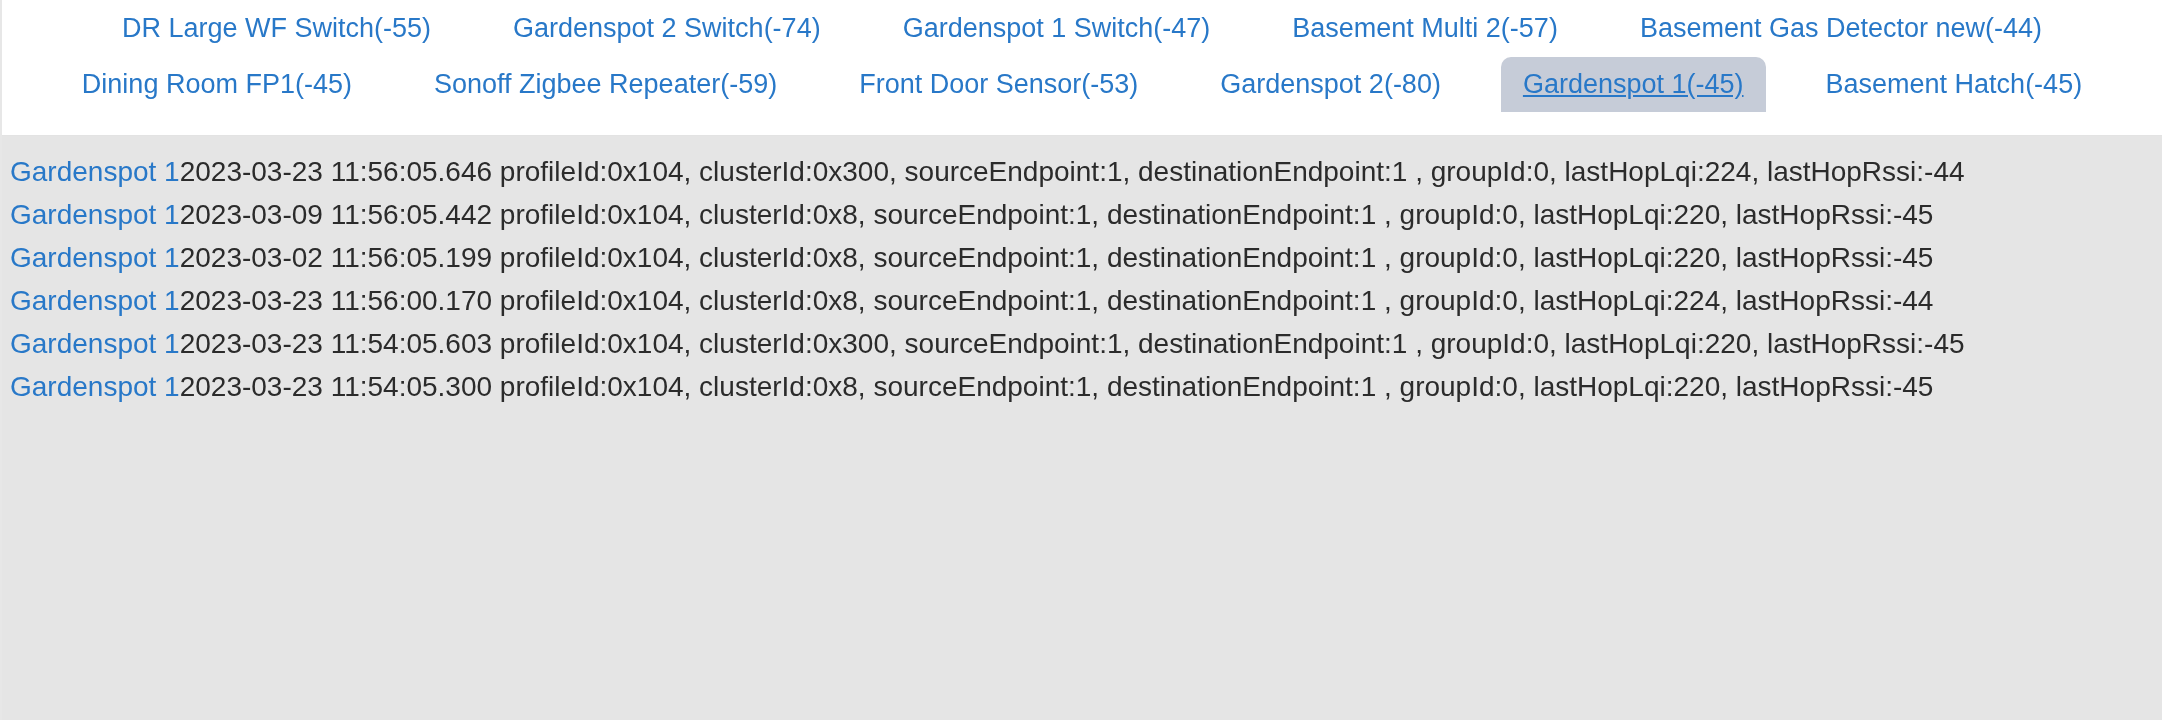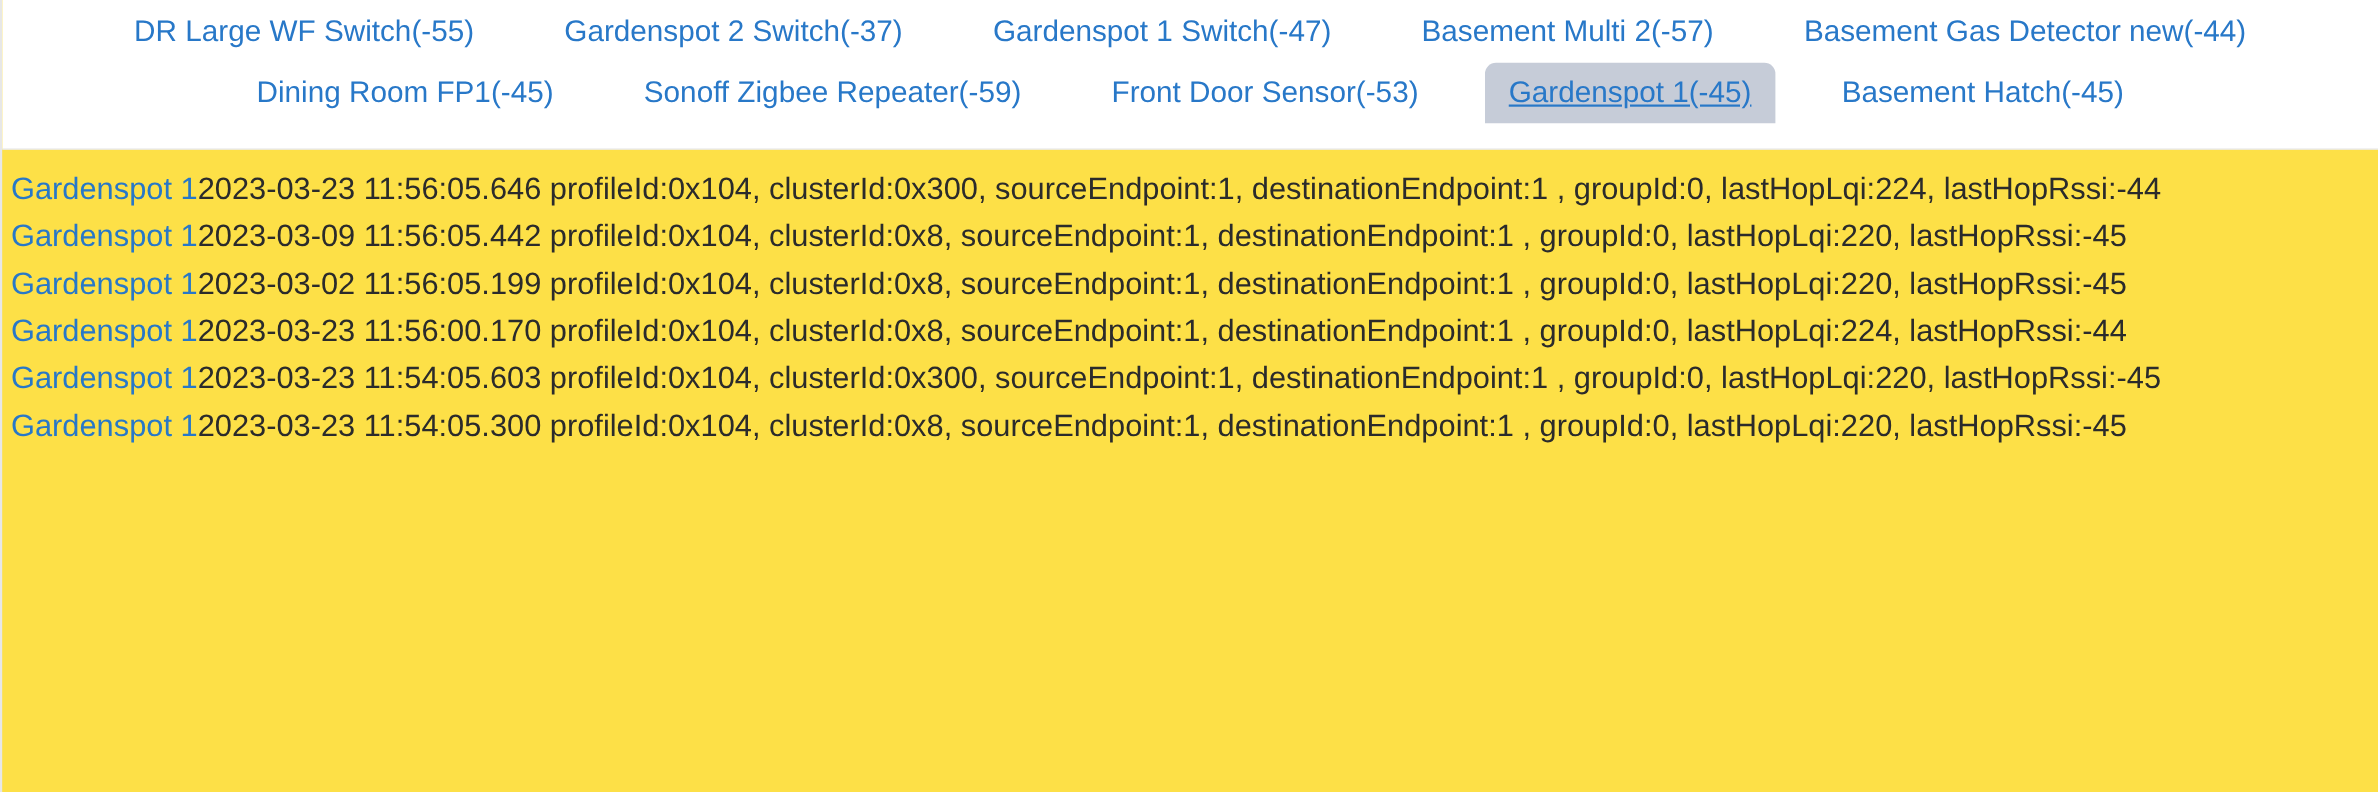--- a/index.html
+++ b/index.html
@@ -13,21 +13,21 @@
     height: 720px;
     overflow: hidden;
     font-family: "Liberation Sans", sans-serif;
     -webkit-font-smoothing: antialiased;
   }
 
   .app-frame {
     position: relative;
     width: 2162px;
     height: 720px;
-    background: #fde047;
+    background: #e5e5e5;
     box-sizing: border-box;
     border-left: 2px solid #e7e7e7;
     overflow: hidden;
   }
 
   
   .tab-strip {
     padding: 0 0 0 0;
     background: #ffffff;
   }
@@ -87,29 +87,30 @@
   .log-rest { color: #2b2b2b; }
 </style>
 </head>
 <body>
 
 <div class="app-frame">
 
   <div class="tab-strip">
     <div class="tab-row row-one">
       <div class="tab">DR Large WF Switch(-55)</div>
-      <div class="tab">Gardenspot 2 Switch(-37)</div>
+      <div class="tab">Gardenspot 2 Switch(-74)</div>
       <div class="tab">Gardenspot 1 Switch(-47)</div>
       <div class="tab">Basement Multi 2(-57)</div>
       <div class="tab">Basement Gas Detector new(-44)</div>
     </div>
     <div class="tab-row row-two">
       <div class="tab">Dining Room FP1(-45)</div>
       <div class="tab">Sonoff Zigbee Repeater(-59)</div>
       <div class="tab">Front Door Sensor(-53)</div>
+      <div class="tab">Gardenspot 2(-80)</div>
       <div class="tab active">Gardenspot 1(-45)</div>
       <div class="tab">Basement Hatch(-45)</div>
     </div>
     <div class="tab-divider"></div>
   </div>
 
   <div class="log-area">
 
     <div class="log-entry"><span class="log-device">Gardenspot 1</span><span class="log-rest">2023-03-23 11:56:05.646  profileId:0x104, clusterId:0x300, sourceEndpoint:1, destinationEndpoint:1 , groupId:0, lastHopLqi:224, lastHopRssi:-44</span></div>
 

